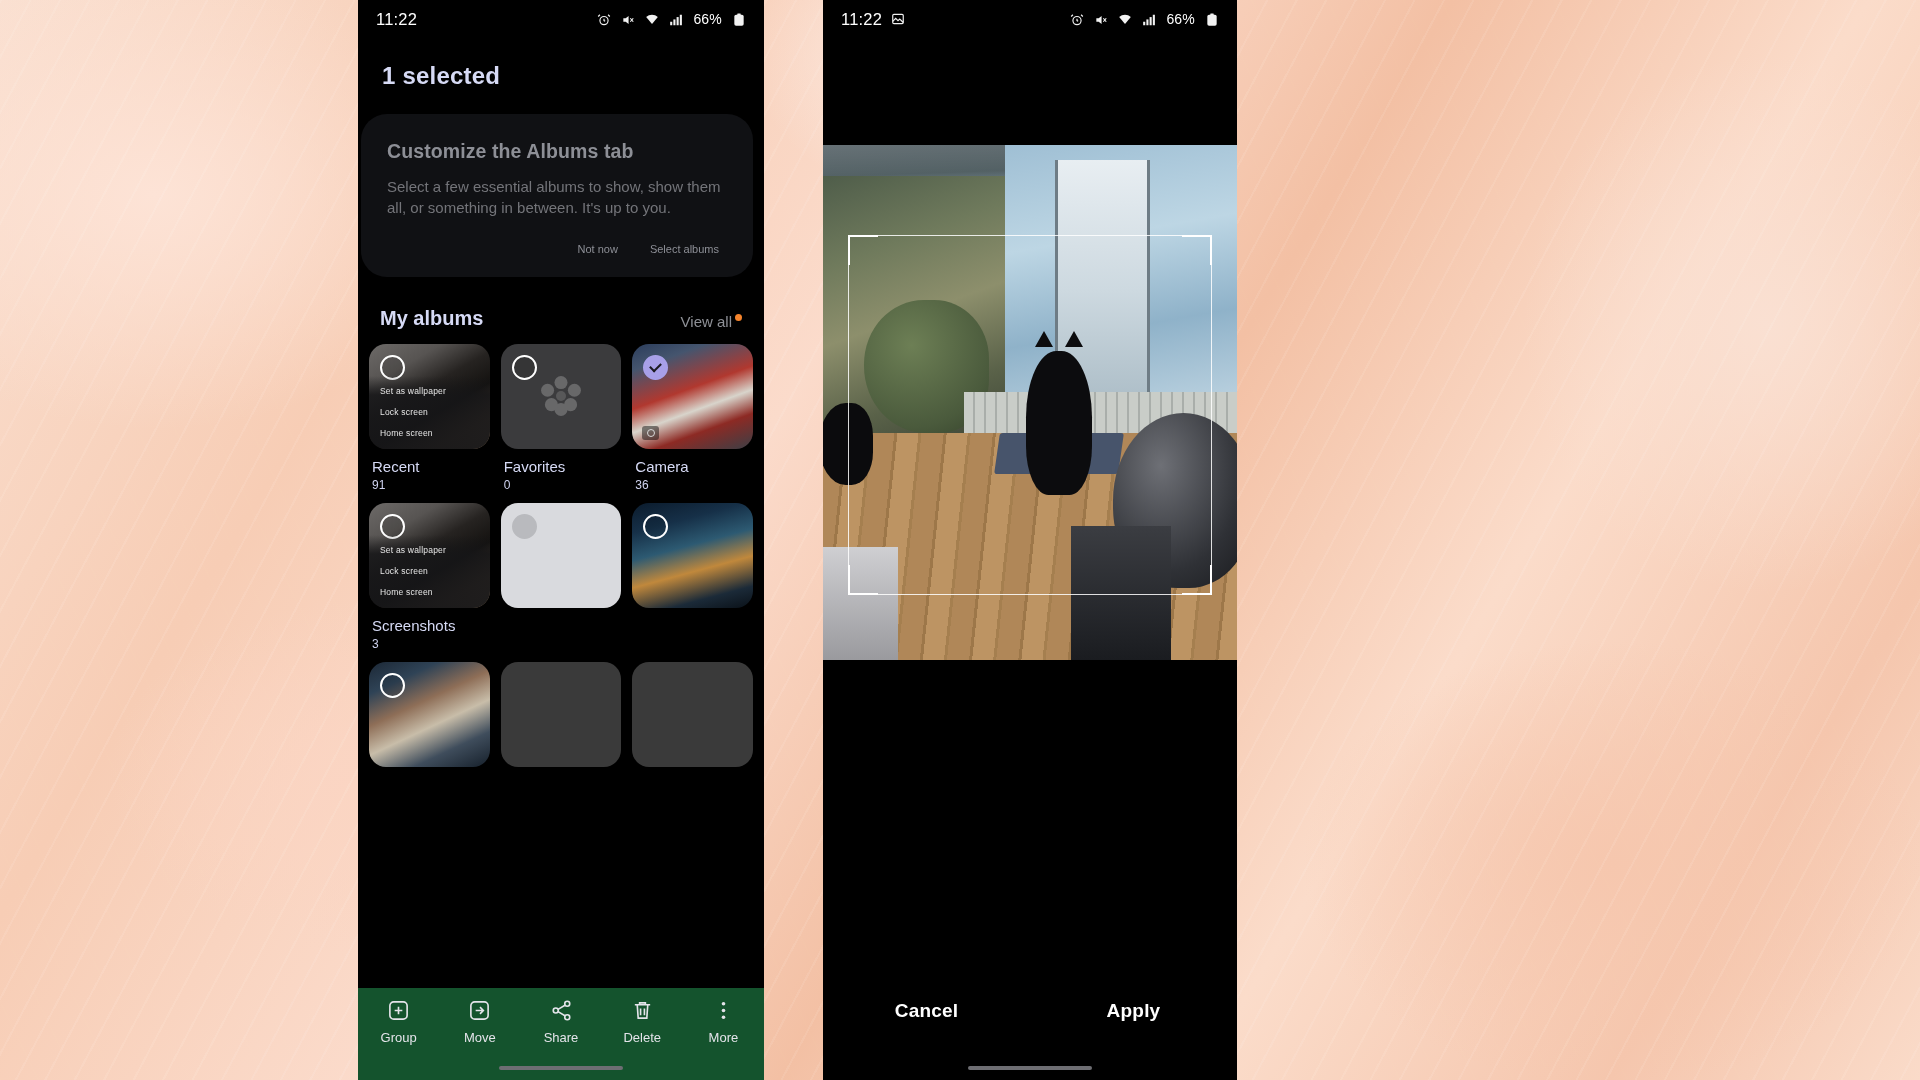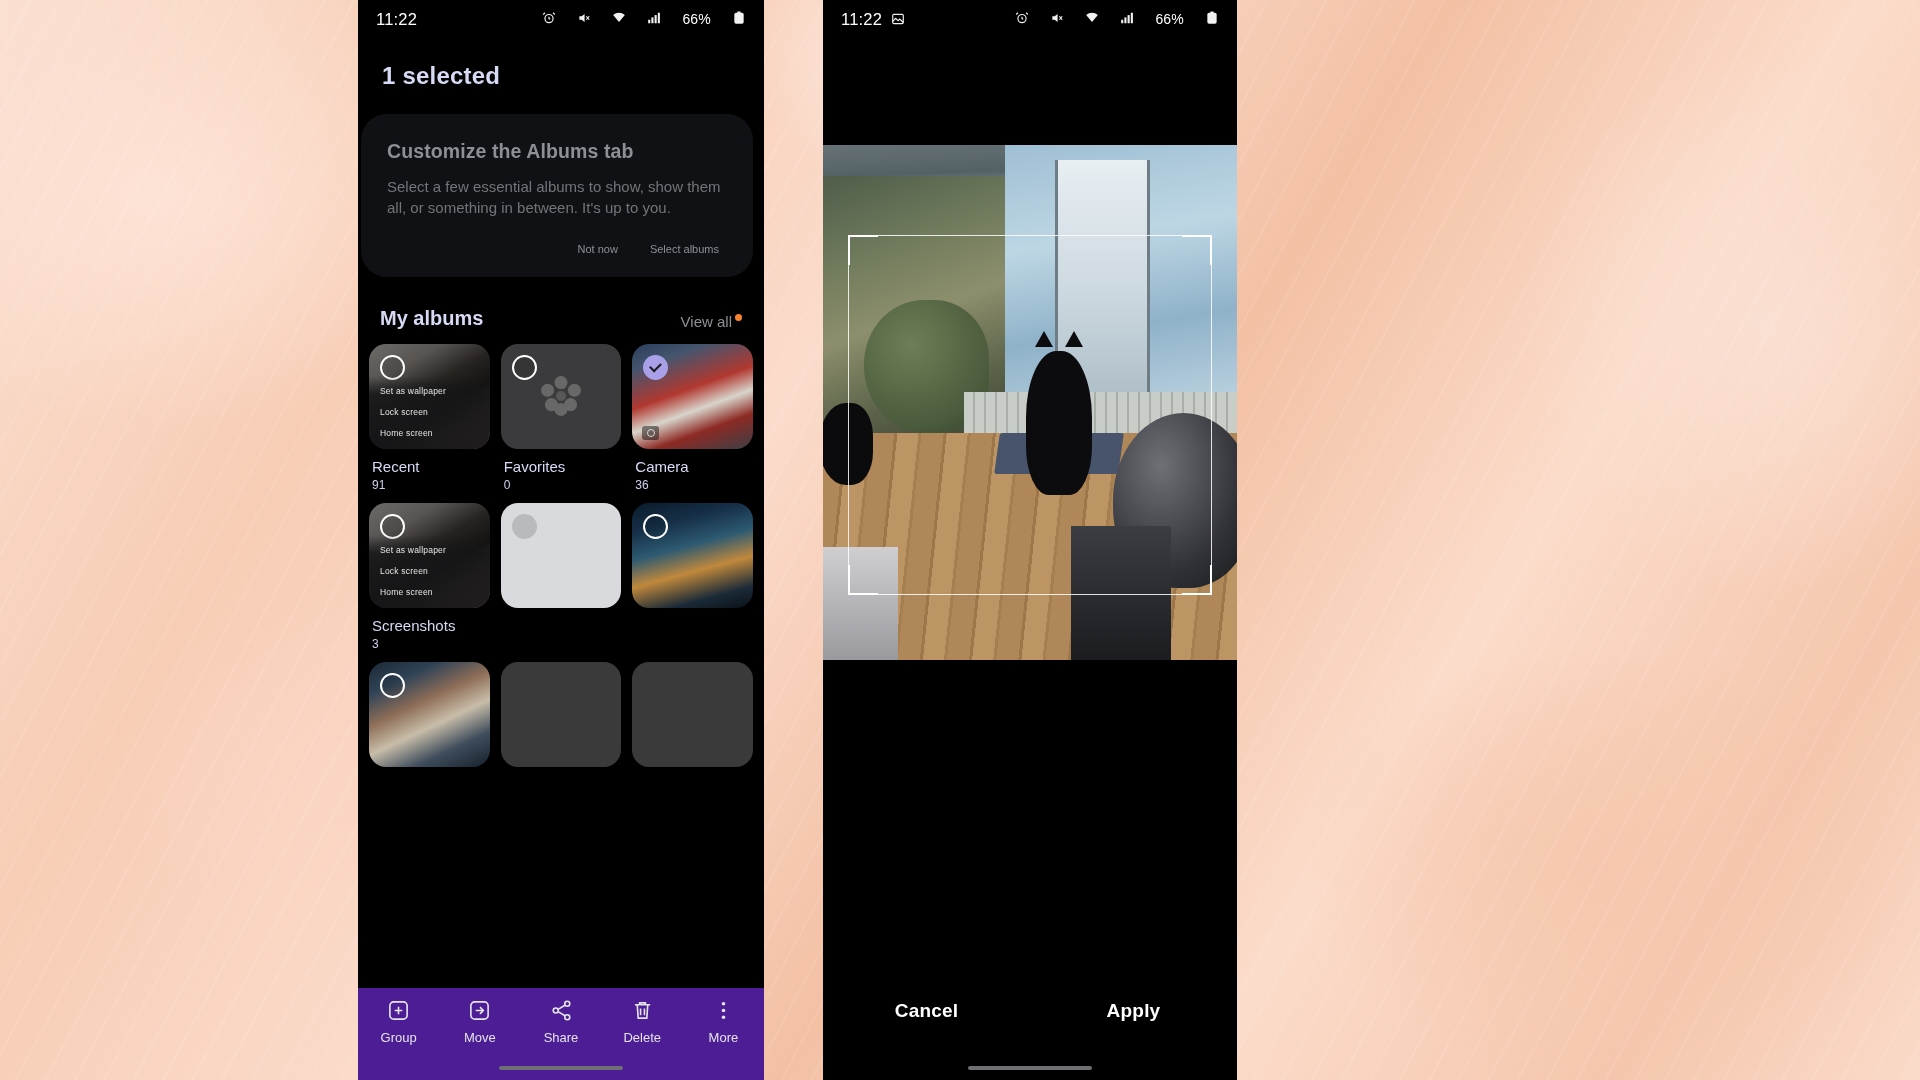--- a/index.html
+++ b/index.html
@@ -31,21 +31,21 @@
   
   .phone{ position:absolute; top:0; height:1080px; background:#000; overflow:hidden; }
   #phone-left { left:358px; width:406px; }
   #phone-right{ left:823px; width:414px; }
 
   
   .statusbar{ position:relative; height:38px; display:flex; align-items:center;
               padding:0 18px; color:#fff; font-size:16px; z-index:40; }
   .sb-time{ font-size:16.5px; letter-spacing:.2px; }
   .sb-left-icons{ display:flex; align-items:center; gap:5px; margin-left:9px; }
-  .sb-right{ margin-left:auto; display:flex; align-items:flex-start; gap:21px; }
+  .sb-right{ margin-left:auto; display:flex; align-items:flex-end; gap:10px; }
   .sb-ico{ width:14px; height:14px; display:block; opacity:.95; }
   .sb-batt-text{ font-size:14px; letter-spacing:.2px; }
 
   
   .screen-title{ color:#d6daf5; font-size:24px; font-weight:bold; padding:24px 24px 0 24px; letter-spacing:.2px; }
 
   .promo-card{
     margin:24px 11px 0 3px; background:#101114; border-radius:26px;
     padding:26px 26px 16px 26px;
   }
@@ -90,21 +90,21 @@
   .wall-overlay{ position:absolute; left:0; right:0; bottom:0; padding:10px 11px 11px 11px;
                  display:flex; flex-direction:column; gap:11px;
                  background:linear-gradient(180deg, rgba(20,20,22,.0) 0%, rgba(22,22,24,.86) 26%, rgba(22,22,24,.93) 100%); }
   .wall-item{ color:#e6e6e6; font-size:8.5px; letter-spacing:.2px; }
 
   .album-name{ color:#d6daf5; font-size:15px; margin-top:9px; padding-left:3px;
                white-space:nowrap; overflow:hidden; text-overflow:clip; }
   .album-count{ color:#cfd3ef; font-size:12px; margin-top:3px; padding-left:3px; }
 
   
-  .bottom-bar{ position:absolute; left:0; right:0; bottom:0; height:92px; background:#4c1d95;
+  .bottom-bar{ position:absolute; left:0; right:0; bottom:0; height:92px; background:#14532d;
                display:flex; align-items:flex-start; padding-top:11px; z-index:35; }
   .bb-item{ flex:1; display:flex; flex-direction:column; align-items:center; gap:8px; cursor:pointer; }
   .bb-ico{ width:23px; height:23px; }
   .bb-label{ color:#e4e4ea; font-size:13px; }
   .home-indicator{ position:absolute; left:50%; transform:translateX(-50%); bottom:10px;
                    width:124px; height:4px; border-radius:2px; background:#6e6e73; z-index:36; }
 
   
   .crop-stage{ position:absolute; left:0; right:0; top:145px; height:515px; overflow:hidden; }
   .photo{

